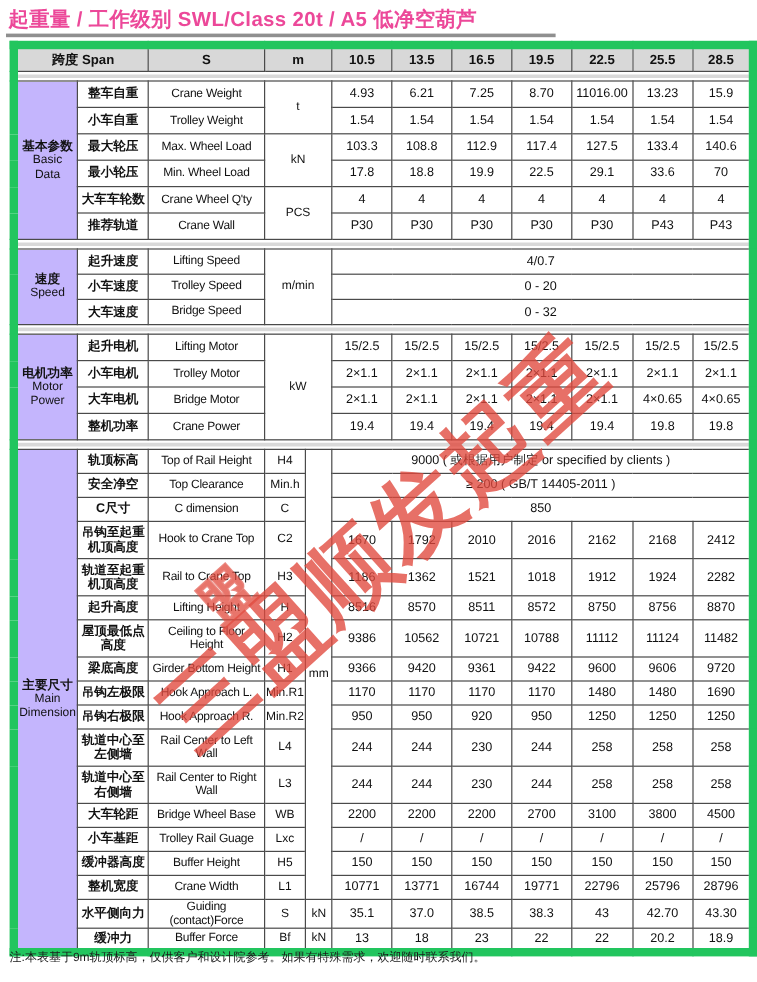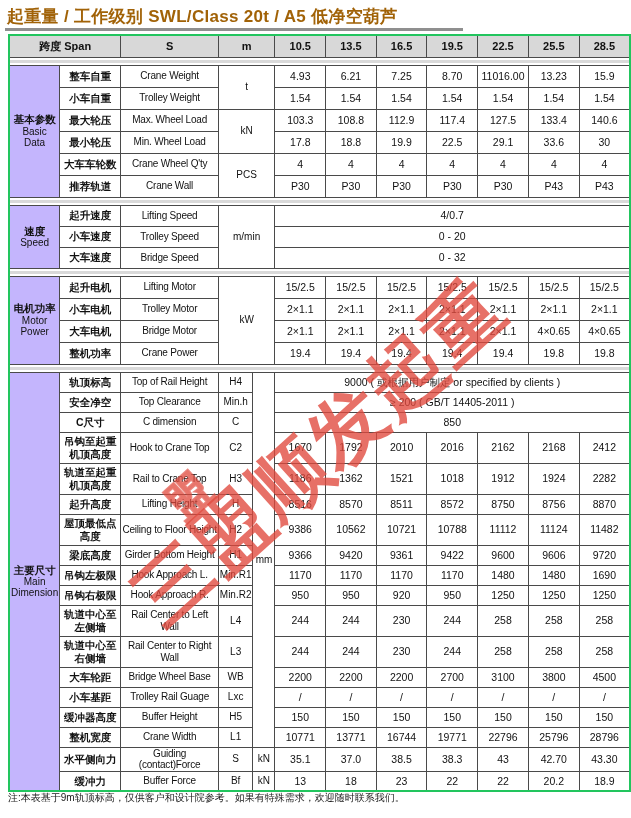--- a/index.html
+++ b/index.html
@@ -1,23 +1,23 @@
 <!DOCTYPE html>
 <html><head>
 <meta charset="utf-8">
 <style>
   * { box-sizing: border-box; margin: 0; padding: 0; }
   html,body { background:#fff; }
   .page {
     position: relative; width: 631px; height: 818px; background: #fff;
     font-family: "Liberation Sans", "DejaVu Sans", sans-serif; overflow: hidden;
   }
-  .title { position:absolute; left:7px; top:5px; font-size:17px; font-weight:bold; color:#a16207; letter-spacing:0.3px; white-space:nowrap; }
+  .title { position:absolute; left:7px; top:5px; font-size:17px; font-weight:bold; color:#ec4899; letter-spacing:0.3px; white-space:nowrap; }
   .title-underline { position:absolute; left:5px; top:28px; width:458px; height:3px; background:#8f8f8f; }
-  table.spec { position:absolute; left:8px; top:34px; border-collapse:collapse; table-layout:fixed; border:2px solid #22c55e; background:#fff; }
+  table.spec { position:absolute; left:8px; top:34px; border-collapse:collapse; table-layout:fixed; border:7px solid #22c55e; background:#fff; }
   td, th { border:1px solid #4a4a4a; font-size:10.5px; color:#111; text-align:center; vertical-align:middle; padding:0 1px; overflow:hidden; line-height:1.15; }
   th { background:#d8d8d8; font-size:11px; font-weight:bold; }
   .sec-label { background:#c4b5fd; font-weight:bold; font-size:10.5px; }
   .sec-label .sec-en { font-weight:normal; font-size:10px; }
   .lbl-zh { font-weight:bold; white-space:pre-line; font-size:10.5px;margin-left:12px; }
   .lbl-en { font-size:10px; letter-spacing:-0.2px; }
   .sym, .unit { font-size:10px; }
   .val, .merged { font-size:10.5px; }
   tr.sep td { background:#d9d9d9; padding:0; box-shadow: inset 0 2px 0 #fff, inset 0 -2px 0 #fff; }
   .note-zh { position:absolute; left:8px; top:791px; font-size:10px; color:#1a1a1a; white-space:nowrap; }
@@ -112,21 +112,21 @@
         </tr>
         <tr style="height: 22px;">
           <td class="lbl-zh">最小轮压</td>
           <td class="lbl-en">Min. Wheel Load</td>
           <td class="val">17.8</td>
           <td class="val">18.8</td>
           <td class="val">19.9</td>
           <td class="val">22.5</td>
           <td class="val">29.1</td>
           <td class="val">33.6</td>
-          <td class="val">30</td>
+          <td class="val">70</td>
         </tr>
         <tr style="height: 22px;">
           <td class="lbl-zh">大车车轮数</td>
           <td class="lbl-en">Crane Wheel Q'ty</td>
           <td class="unit" rowspan="2" colspan="2">PCS</td>
           <td class="val">4</td>
           <td class="val">4</td>
           <td class="val">4</td>
           <td class="val">4</td>
           <td class="val">4</td>

